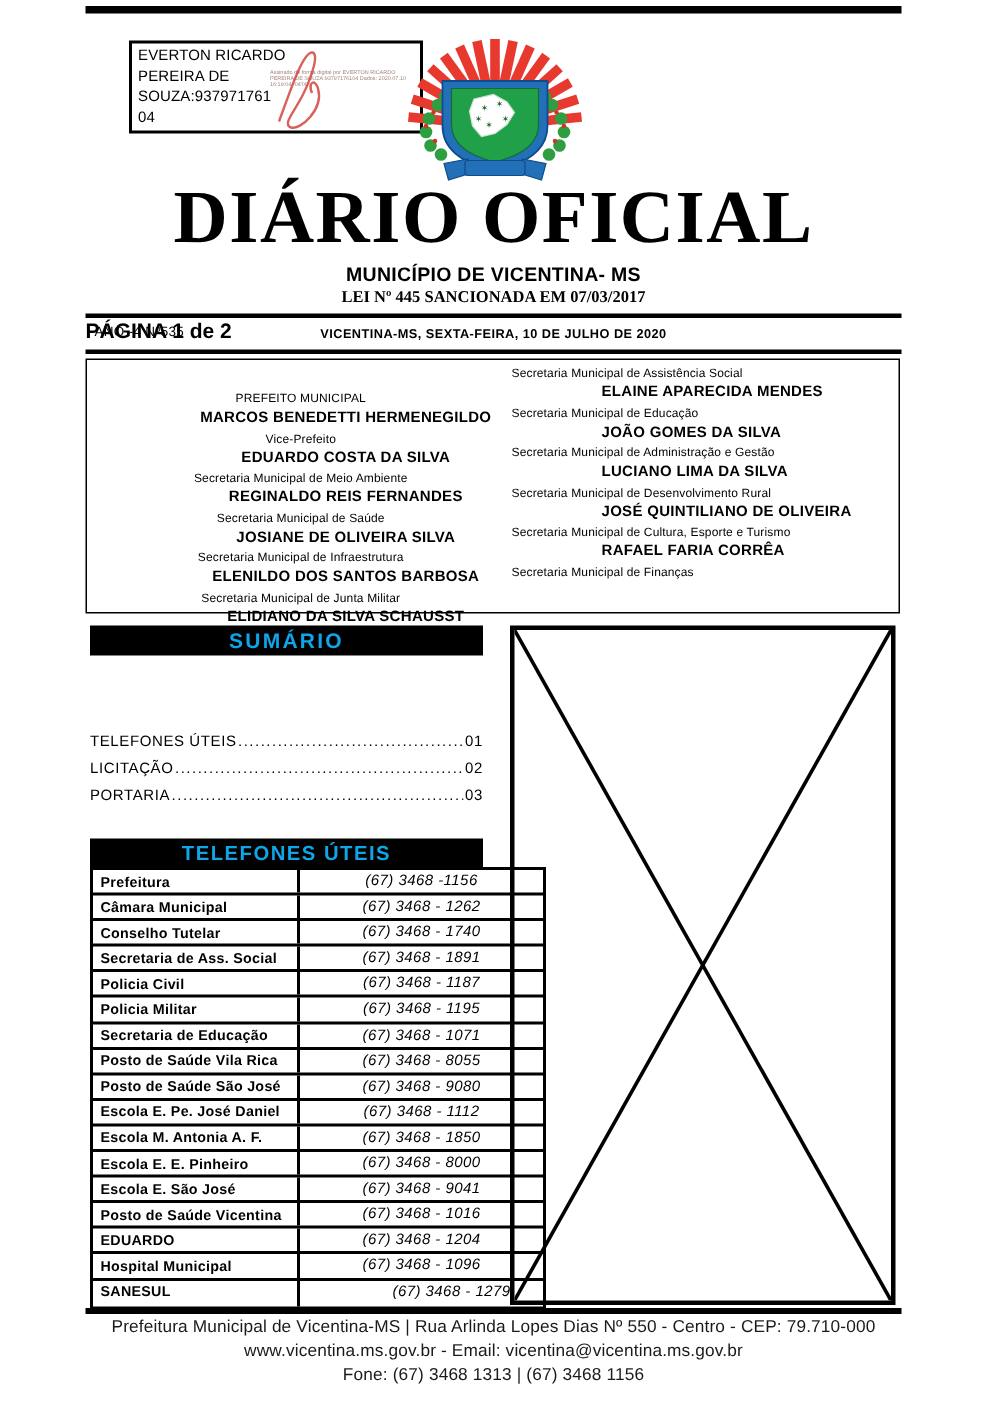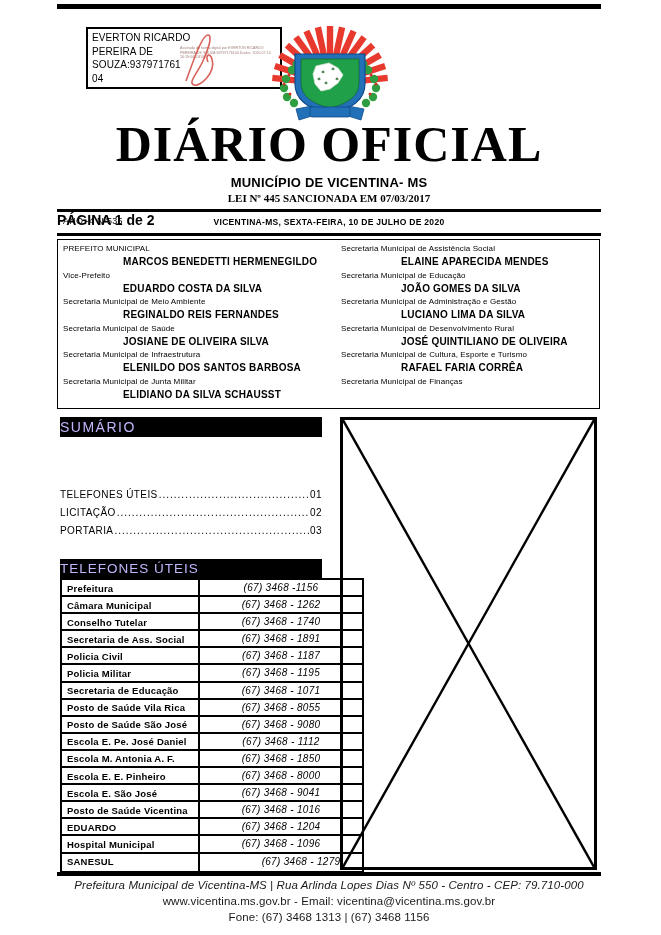--- a/index.html
+++ b/index.html
@@ -25,27 +25,27 @@
   .law-line{left:57px;top:192px;width:544px;text-align:center;
             font-family:"Liberation Serif",serif;font-size:11px;font-weight:bold;}
   .rule{left:57px;width:544px;height:3px;background:#000;}
   .rule-a{top:209px;} .rule-b{top:233px;}
   .meta-left{left:63px;top:216px;font-size:9px;font-weight:normal;letter-spacing:0.2px;}
   .meta-center{left:57px;top:217px;width:544px;text-align:center;font-size:8.5px;font-weight:bold;letter-spacing:0.3px;}
   .meta-right{left:57px;top:212px;width:513px;text-align:left;font-size:14px;font-weight:600;}
 
   
   .officials{left:57px;top:239px;width:543px;height:170px;border:1px solid #000;box-sizing:border-box;}
-  .col-left{position:absolute;left:5px;top:3px;width:275px;}
+  .col-left{position:absolute;left:5px;top:20px;width:275px;text-align:center;}
   .col-right{position:absolute;left:283px;top:3px;width:256px;}
   .official .role{font-size:8px;line-height:12px;letter-spacing:0.1px;}
   .official .name{font-size:10px;font-weight:bold;line-height:14.5px;margin-left:60px;letter-spacing:0.2px;}
 
   
-  .black-bar{background:#000;color:#c4b5fd;text-align:left;font-weight:normal;}
+  .black-bar{background:#000;color:#0ea5e9;text-align:center;font-weight:bold;}
   .sumario-bar{left:60px;top:417px;width:262px;height:20px;font-size:14px;line-height:20px;letter-spacing:1.5px;}
   .toc{left:60px;top:441px;width:262px;}
   .toc-row{display:flex;align-items:baseline;height:18px;font-size:10px;letter-spacing:0.4px;}
   .toc-dots{flex:1;overflow:hidden;white-space:nowrap;margin:0 1px;}
   .toc-dots::after{content:"...................................................................................................";letter-spacing:1px;}
   .toc-num{font-size:10px;margin-top:48px;}
 
   
   .phones-bar{left:60px;top:559px;width:262px;height:19px;font-size:13.5px;line-height:19px;letter-spacing:1px;}
   .phone-table{left:60px;top:578px;width:304px;border:2px solid #000;box-sizing:border-box;background:#fff;}
@@ -55,21 +55,21 @@
           font-size:9.5px;font-weight:bold;padding:2.5px 0 0 5px;letter-spacing:0.2px;}
   .p-phone{flex:1;font-size:10px;font-style:italic;text-align:center;padding-top:2px;letter-spacing:0.3px;}
 
   
   .xbox{left:340px;top:417px;width:257px;height:453px;border:3px solid #000;box-sizing:border-box;}
   .xbox svg{display:block;width:100%;height:100%;}
 
   
   .footer-rule{left:57px;top:872px;width:544px;height:4px;background:#000;}
   .footer-line{left:57px;width:544px;text-align:center;font-size:11.5px;color:#1a1a1a;letter-spacing:0.1px;}
-  .f1{top:879px;font-style:italic;} .f2{top:895px;} .f3{top:911px;}
+  .f1{top:879px;} .f2{top:895px;} .f3{top:911px;}
 </style>
 </head>
 <body>
 
 <div id="page">
 
   <div class="abs top-bar"></div>
 
   <div class="abs sig-box">
     <div class="sig-name">EVERTON RICARDO PEREIRA DE SOUZA:937971761 04</div>

